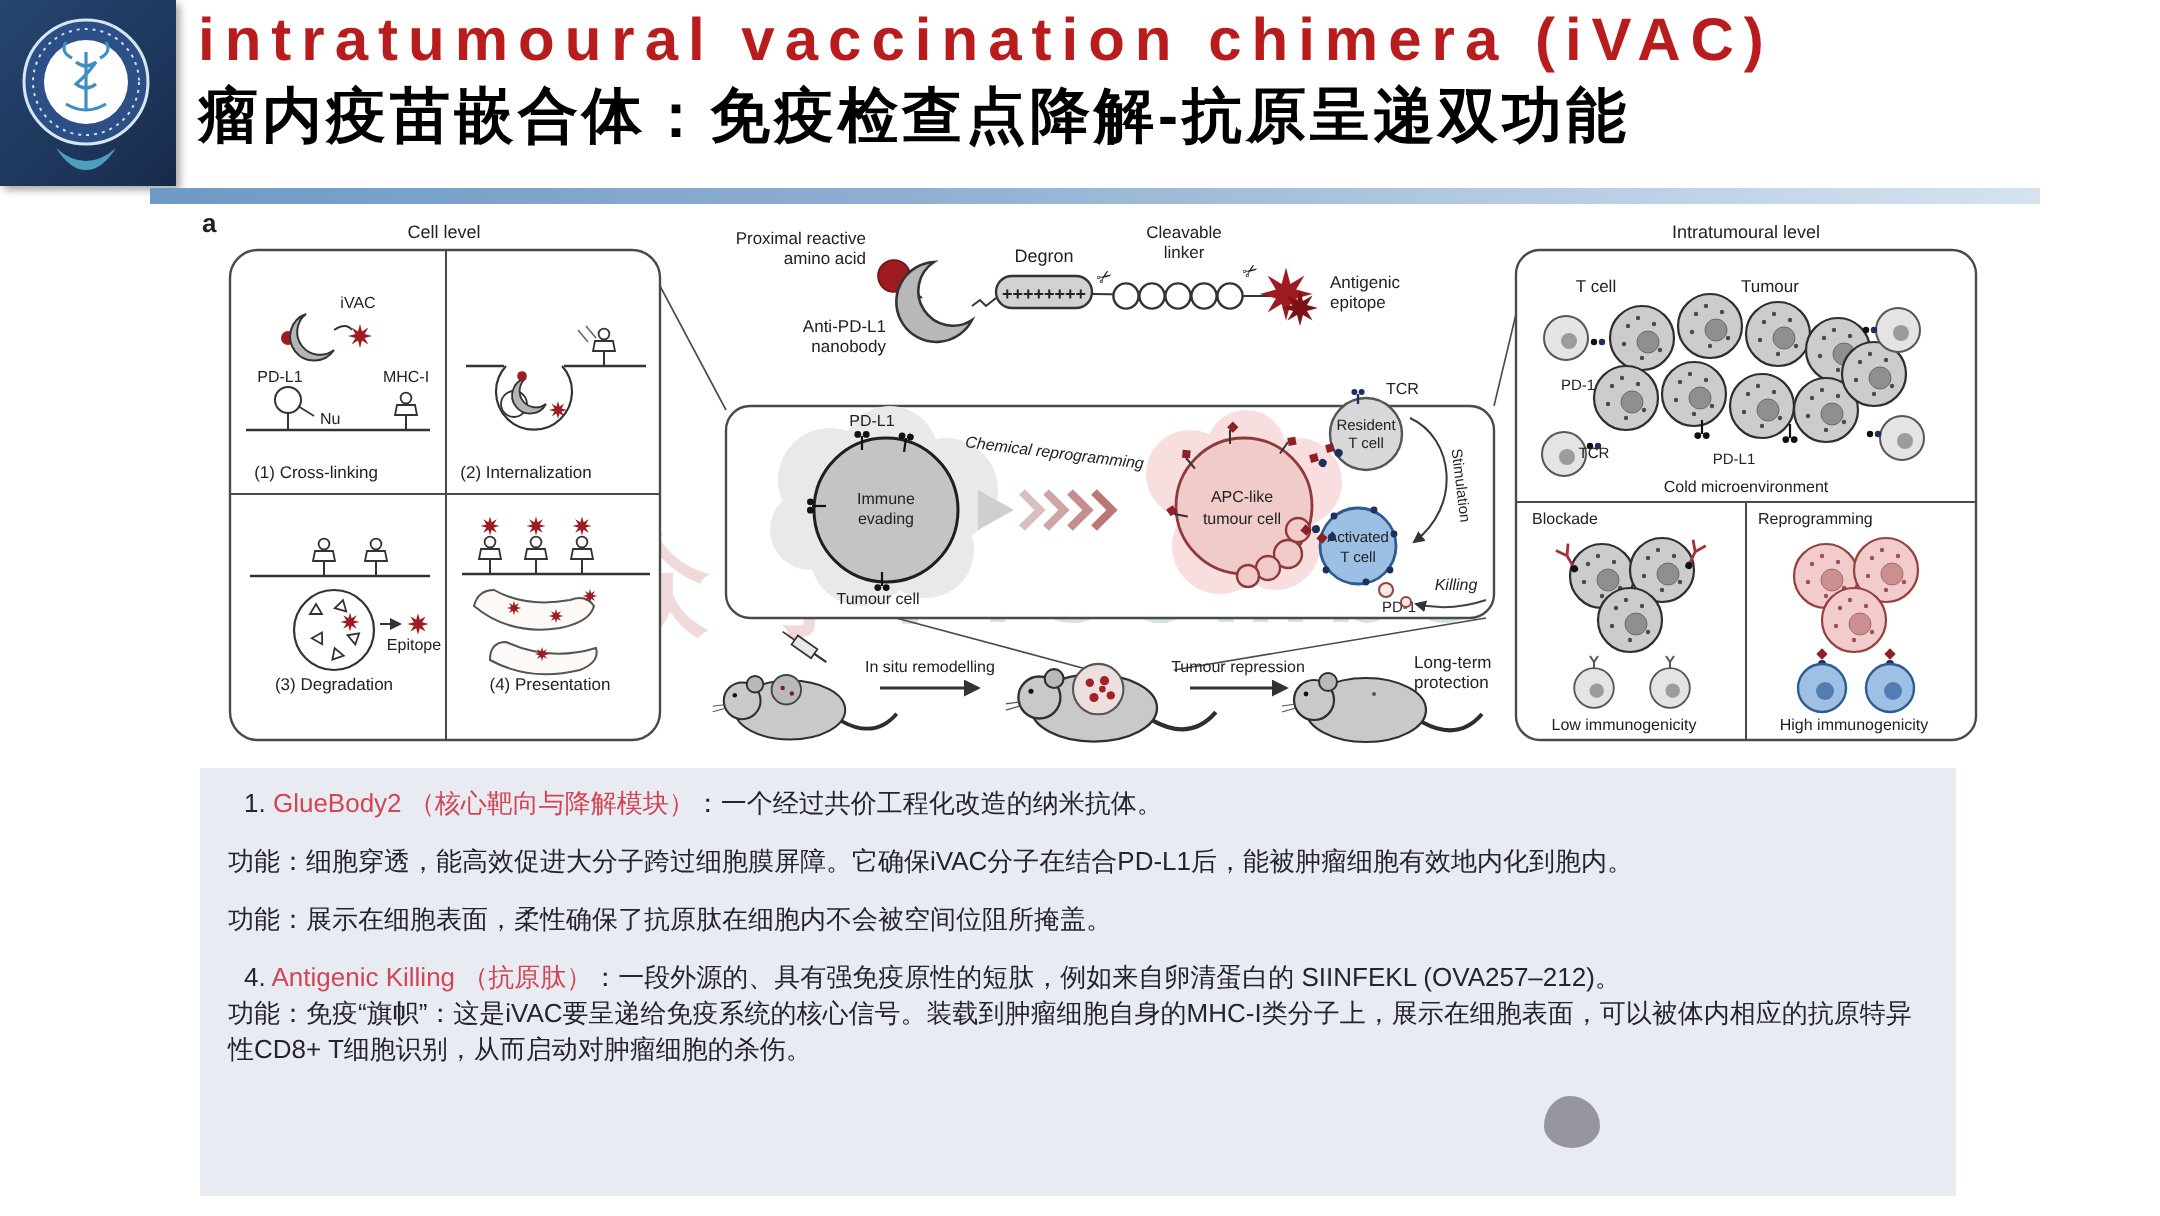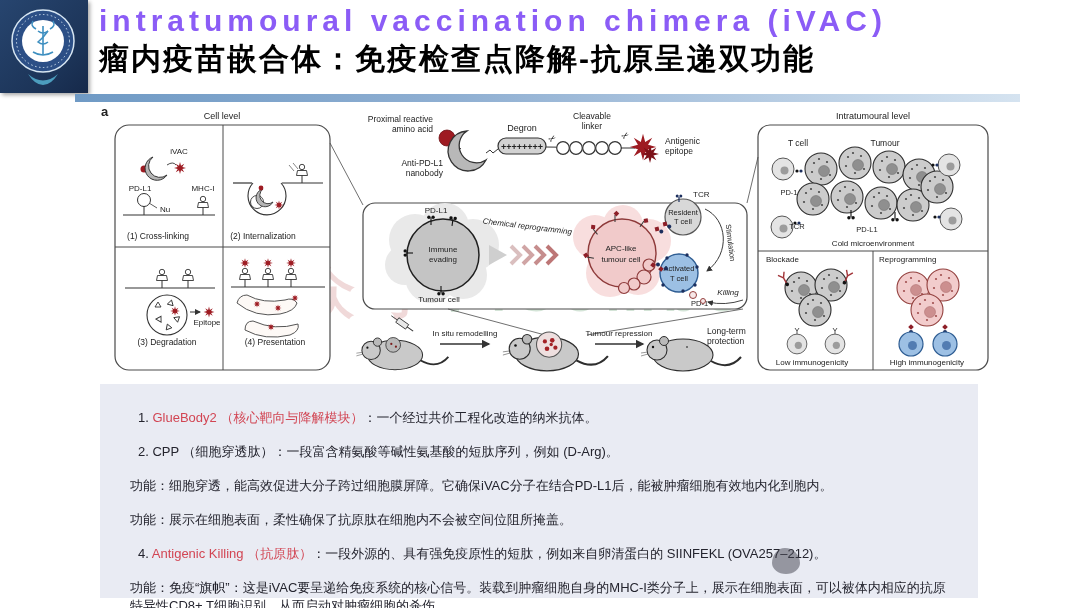--- a/index.html
+++ b/index.html
@@ -3,21 +3,21 @@
 <meta charset="utf-8">
 <style>
   html,body{margin:0;padding:0;background:#ffffff;}
   .slide{position:relative;width:1080px;height:608px;background:#ffffff;overflow:hidden;
          font-family:"Liberation Sans",sans-serif;}
   
   .logo-block{position:absolute;left:0;top:0;width:88px;height:93px;
               background:linear-gradient(135deg,#27456f 0%,#1c3458 70%,#16294a 100%);
               box-shadow:2px 2px 4px rgba(0,0,0,.35);}
   .titles{position:absolute;left:99px;top:2px;white-space:nowrap;}
-  .title-en{font-size:30px;font-weight:bold;letter-spacing:5px;color:#8b5cf6;line-height:38px;}
+  .title-en{font-size:30px;font-weight:bold;letter-spacing:5px;color:#b91c1c;line-height:38px;}
   .title-zh{font-size:30px;font-weight:bold;letter-spacing:2px;color:#000;line-height:37px;}
   .accent-bar{position:absolute;left:75px;top:94px;width:945px;height:8px;
               background:linear-gradient(90deg,#6f9ac5 0%,#8fafd2 40%,#d5e3f0 100%);}
   
   .figure-svg{position:absolute;left:95px;top:105px;width:898px;height:278px;}
   .figure-svg text{font-family:"Liberation Sans",sans-serif;fill:#222;}
   .t8{font-size:8px;} .t85{font-size:8.5px;} .t9{font-size:9px;} .t75{font-size:7.5px;}
   .tc{text-anchor:middle;} .te{text-anchor:end;}
   .red-t{fill:#b03038;}
   .ital{font-style:italic;}
@@ -32,21 +32,21 @@
              font-size:28px;letter-spacing:3px;color:rgba(125,128,142,.55);white-space:nowrap;}
   .wm-icon{width:28px;height:26px;margin-right:8px;background:rgba(66,66,78,.5);
            border-radius:46% 54% 50% 50%/58% 58% 42% 42%;}
   
   .notes{position:absolute;left:100px;top:384px;width:878px;height:214px;
          background:#e9ebf3;box-sizing:border-box;padding:9px 14px 0 14px;
          font-size:13px;line-height:18px;color:#24242e;}
   .n-item{margin:0 0 11px 0;}
   .n-title{padding-left:8px;}
   .n-red{color:#d24553;}
-  .notes p{margin:16px;}
+  .notes p{margin:0;}
 </style>
 </head>
 <body>
 
 <div class="slide">
 
   <div class="logo-block">
     <svg width="88" height="93" viewBox="0 0 88 93">
       <circle cx="43" cy="41" r="31" fill="#2c4f86" stroke="#d7e6f2" stroke-width="1.5"></circle>
       <circle cx="43" cy="41" r="26.5" fill="none" stroke="#cfe0ee" stroke-width="1" stroke-dasharray="1.5,2.5"></circle>
@@ -488,21 +488,20 @@
       <use href="#tcB" transform="translate(850,239)"></use>
       <text x="832" y="260" class="t8 tc">High immunogenicity</text>
     </g>
   </svg>
 
   <div class="notes">
     <div class="n-item">
       <p class="n-title"><span>1.</span> <span class="n-red">GlueBody2 （核心靶向与降解模块）</span><span>：一个经过共价工程化改造的纳米抗体。</span></p>
     </div>
     <div class="n-item">
-      <p class="n-title"><span>2.</span> <span class="n-red"></span><span>CPP （细胞穿透肽）：一段富含精氨酸等碱性氨基酸的短肽序列，例如 (D-Arg)。</span></p>
       <p class="n-func">功能：细胞穿透，能高效促进大分子跨过细胞膜屏障。它确保iVAC分子在结合PD-L1后，能被肿瘤细胞有效地内化到胞内。</p>
     </div>
     <div class="n-item">
       <p class="n-func">功能：展示在细胞表面，柔性确保了抗原肽在细胞内不会被空间位阻所掩盖。</p>
     </div>
     <div class="n-item">
       <p class="n-title"><span>4.</span> <span class="n-red">Antigenic Killing （抗原肽）</span><span>：一段外源的、具有强免疫原性的短肽，例如来自卵清蛋白的 SIINFEKL (OVA257–212)。</span></p>
       <p class="n-func">功能：免疫“旗帜”：这是iVAC要呈递给免疫系统的核心信号。装载到肿瘤细胞自身的MHC-I类分子上，展示在细胞表面，可以被体内相应的抗原特异性CD8+ T细胞识别，从而启动对肿瘤细胞的杀伤。</p>
     </div>
   </div>

